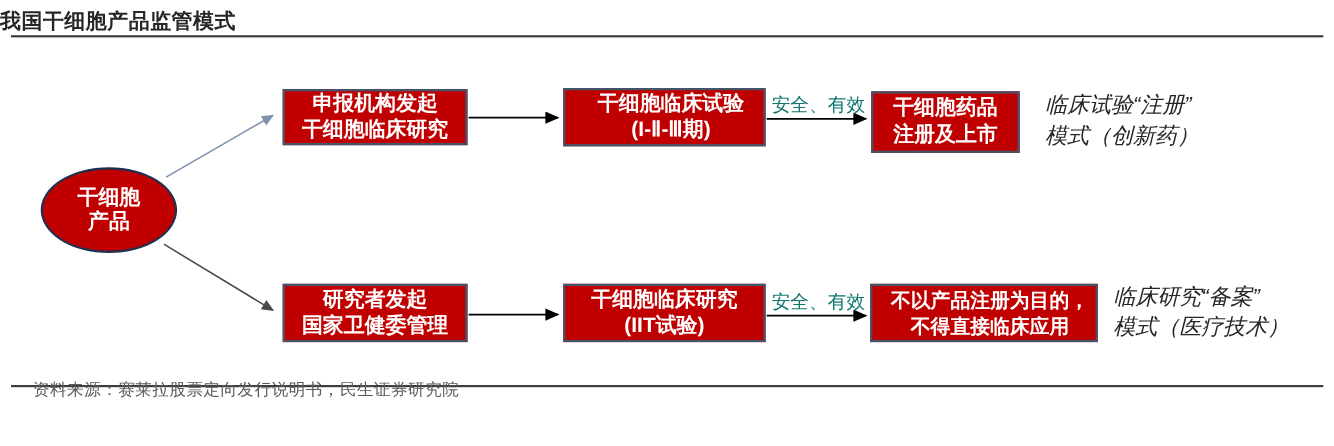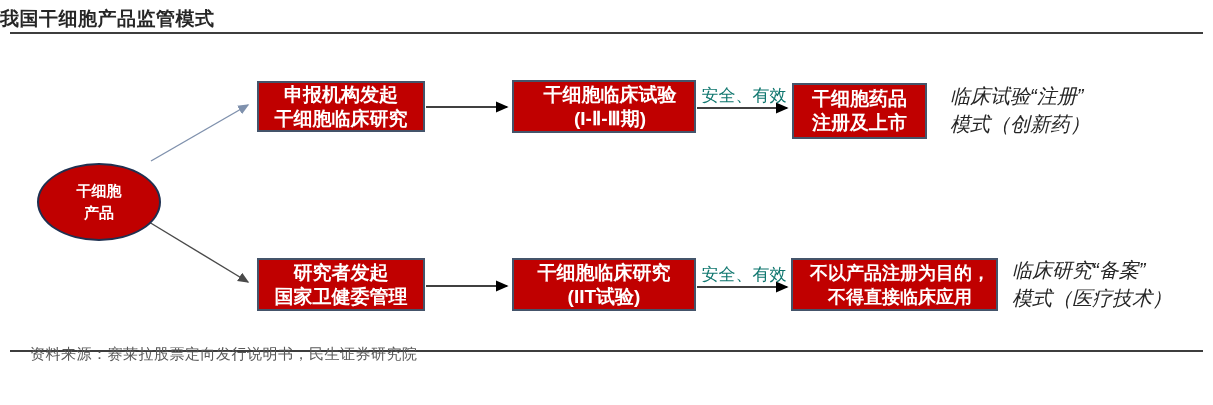--- a/index.html
+++ b/index.html
@@ -42,25 +42,25 @@
     font-weight: bold;
     display: flex;
     flex-direction: column;
     align-items: center;
     justify-content: center;
     text-align: right;
     box-sizing: border-box;
     z-index: 2;
   }
   .ellipse {
-    left: 37px; top: 163px;
+    left: 37px; top: 152px;
     width: 124px; height: 78px;
     border: 2.5px solid var(--ellipse-border, #1F3050);
     border-radius: 50%;
-    font-size: 15px;
+    font-size: 19px;
     line-height: 22px;
   }
   .box {
     border: 2px solid var(--box-border, #44546A);
     font-size: 19px;
     line-height: 24px;
   }
   #box-initiator-top  { left: 257px; top: 81px;  width: 168px; height: 51px; }
   #box-stage-top      { left: 512px; top: 80px;  width: 184px; height: 53px; padding-left: 12px; }
   #box-outcome-top    { left: 792px; top: 83px;  width: 135px; height: 56px; }

